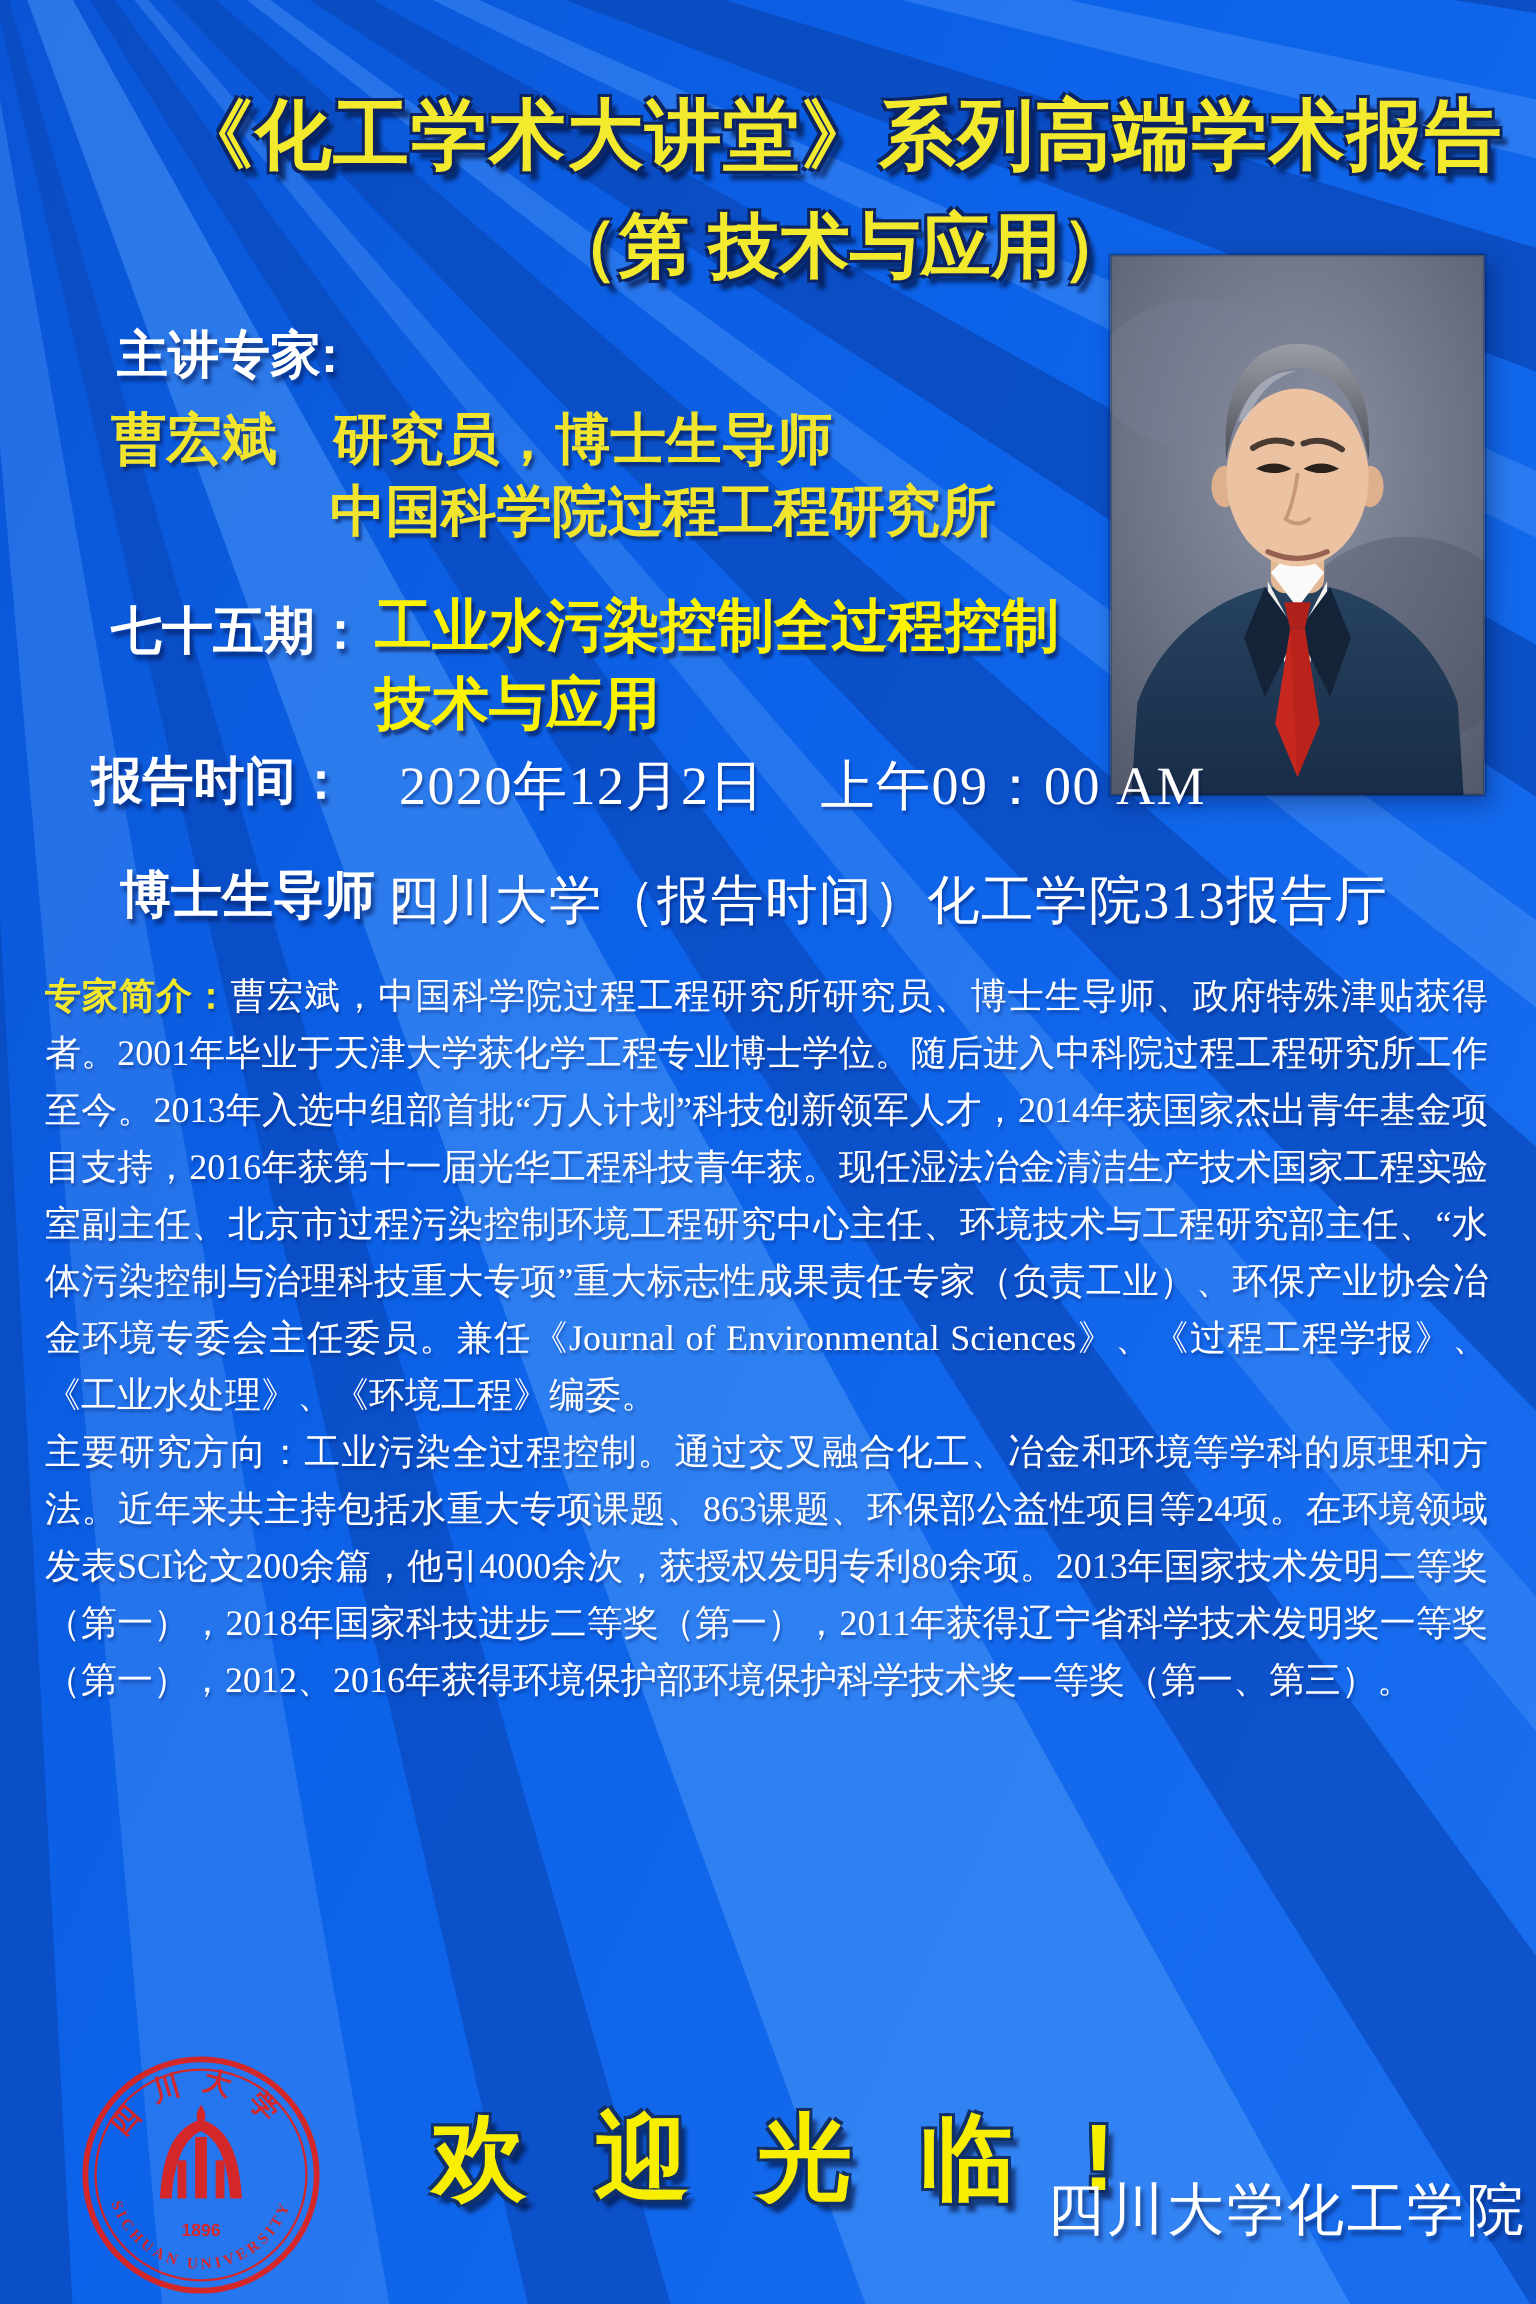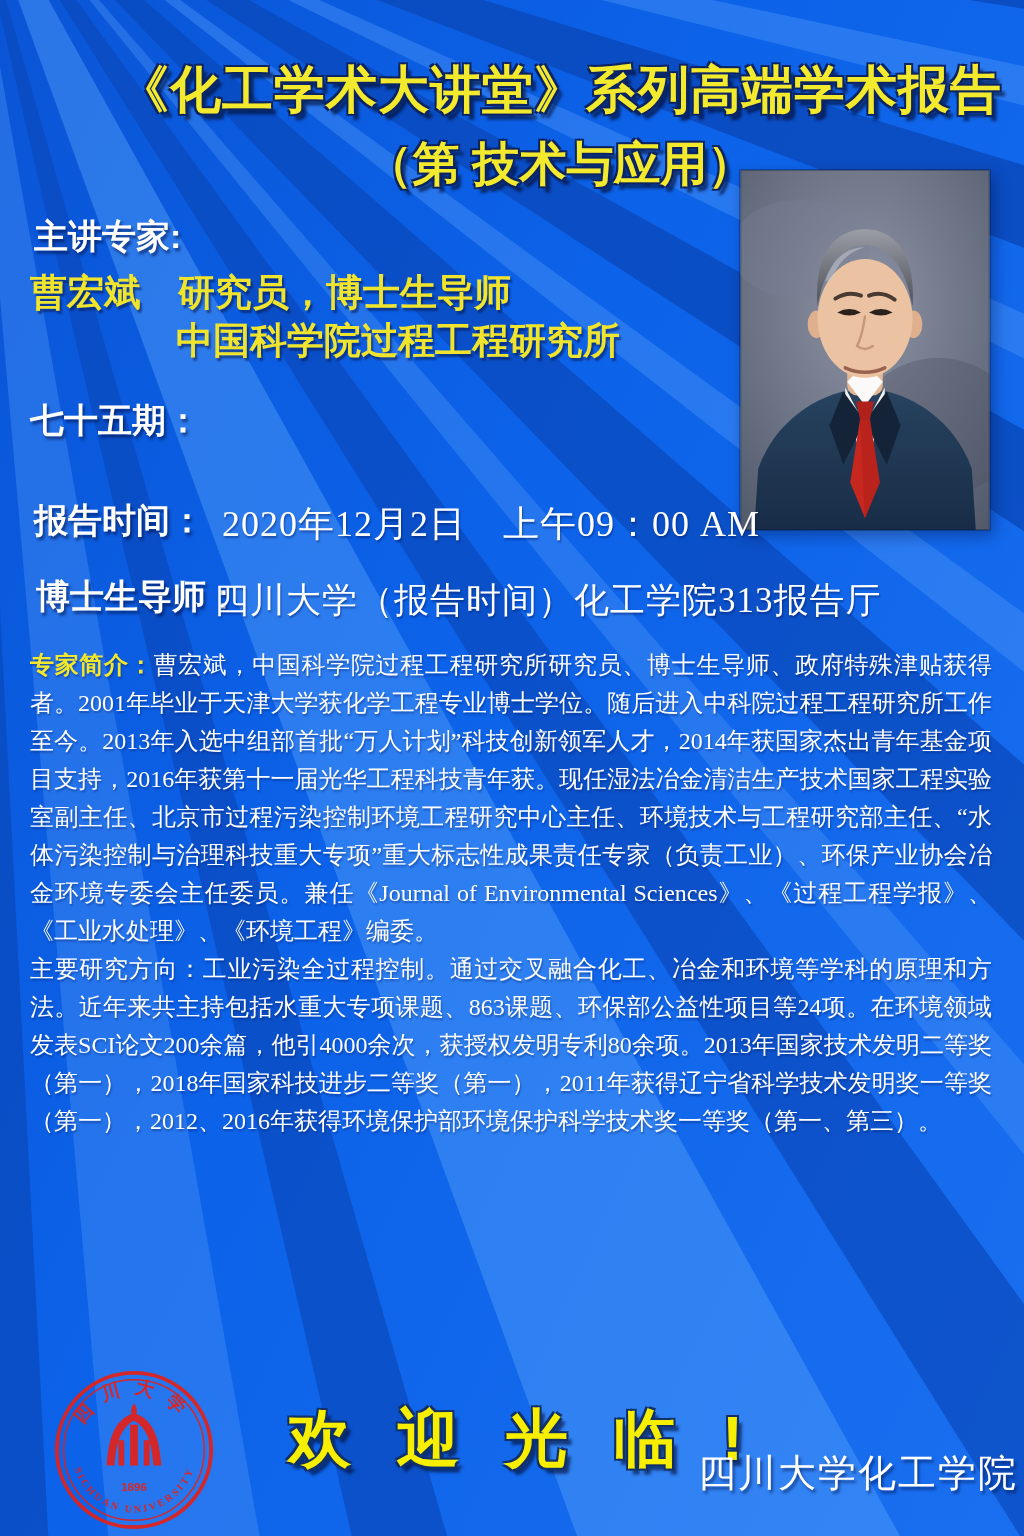--- a/index.html
+++ b/index.html
@@ -3,21 +3,21 @@
 <meta charset="utf-8">
 <style>
   html,body { margin:0; padding:0; background:#222; }
   .poster {
     position:relative; width:1024px; height:1536px; overflow:hidden;
     background: linear-gradient(115deg,#0a55d6 0%, #0c62e8 42%, #1a6ff0 100%);
     font-family:"Liberation Sans", sans-serif;
   }
   .bg-rays { position:absolute; left:0; top:0; width:1024px; height:1536px; }
 
-  .abs { position:absolute; }
+  .abs { position:absolute;margin-left:44px; }
 
   .title-block { position:absolute; top:56px; left:0; width:100%; text-align:center; font-weight:bold;margin-left:48px; }
   .yellow-outline {
     color:#f4ea2d;
     text-shadow:
       -2px -2px 0 #0d2463, 2px -2px 0 #0d2463,
       -2px  2px 0 #0d2463, 2px  2px 0 #0d2463,
       5px 6px 3px rgba(3,10,45,.65);
   }
   .title-line1 { font-size:51px; letter-spacing:1px; }
@@ -134,22 +134,26 @@
       <path d="M106,200 Q126,209 146,200" stroke="#96614f" stroke-width="3.5" fill="none" stroke-linecap="round"></path>
       <rect x="0.5" y="0.5" width="251" height="363" fill="none" stroke="rgba(10,20,50,0.3)"></rect>
     </svg>
   </div>
 
   <div class="abs white-label" style="left:34px; top:214px;">主讲专家:</div>
   <div class="abs yellow-strong" style="left:30px; top:268px;">曹宏斌　研究员，博士生导师</div>
   <div class="abs yellow-strong" style="left:176px; top:316px;">中国科学院过程工程研究所</div>
 
   <div class="abs white-label" style="left:30px; top:398px;">七十五期：</div>
+  <div class="abs" style="left:206px; top:392px;">
+    <div class="topic-value">工业水污染控制全过程控制</div>
+    <div class="topic-value">技术与应用</div>
+  </div>
 
-  <div class="abs white-label" style="left:34px; top:498px;">报告时间：</div>
+  <div class="abs white-label" style="left:17px; top:498px;">报告时间：</div>
   <div class="abs serif-white time-value" style="left:222px; top:500px;">2020年12月2日　上午09：00 AM</div>
 
   <div class="abs white-label" style="left:36px; top:574px;">博士生导师：</div>
   <div class="abs serif-white venue-value" style="left:214px; top:577px;">四川大学（报告时间）化工学院313报告厅</div>
 
   <div class="bio-block">
     <p><span class="bio-label">专家简介：</span><span>曹宏斌，中国科学院过程工程研究所研究员、博士生导师、政府特殊津贴获得者。2001年毕业于天津大学获化学工程专业博士学位。随后进入中科院过程工程研究所工作至今。2013年入选中组部首批“万人计划”科技创新领军人才，2014年获国家杰出青年基金项目支持，2016年获第十一届光华工程科技青年获。现任湿法冶金清洁生产技术国家工程实验室副主任、北京市过程污染控制环境工程研究中心主任、环境技术与工程研究部主任、“水体污染控制与治理科技重大专项”重大标志性成果责任专家（负责工业）、环保产业协会冶金环境专委会主任委员。兼任《Journal of Environmental Sciences》、《过程工程学报》、《工业水处理》、《环境工程》编委。</span></p>
     <p><span>主要研究方向：工业污染全过程控制。通过交叉融合化工、冶金和环境等学科的原理和方法。近年来共主持包括水重大专项课题、863课题、环保部公益性项目等24项。在环境领域发表SCI论文200余篇，他引4000余次，获授权发明专利80余项。2013年国家技术发明二等奖（第一），2018年国家科技进步二等奖（第一），2011年获得辽宁省科学技术发明奖一等奖（第一），2012、2016年获得环境保护部环境保护科学技术奖一等奖（第一、第三）。</span></p>
   </div>
 

